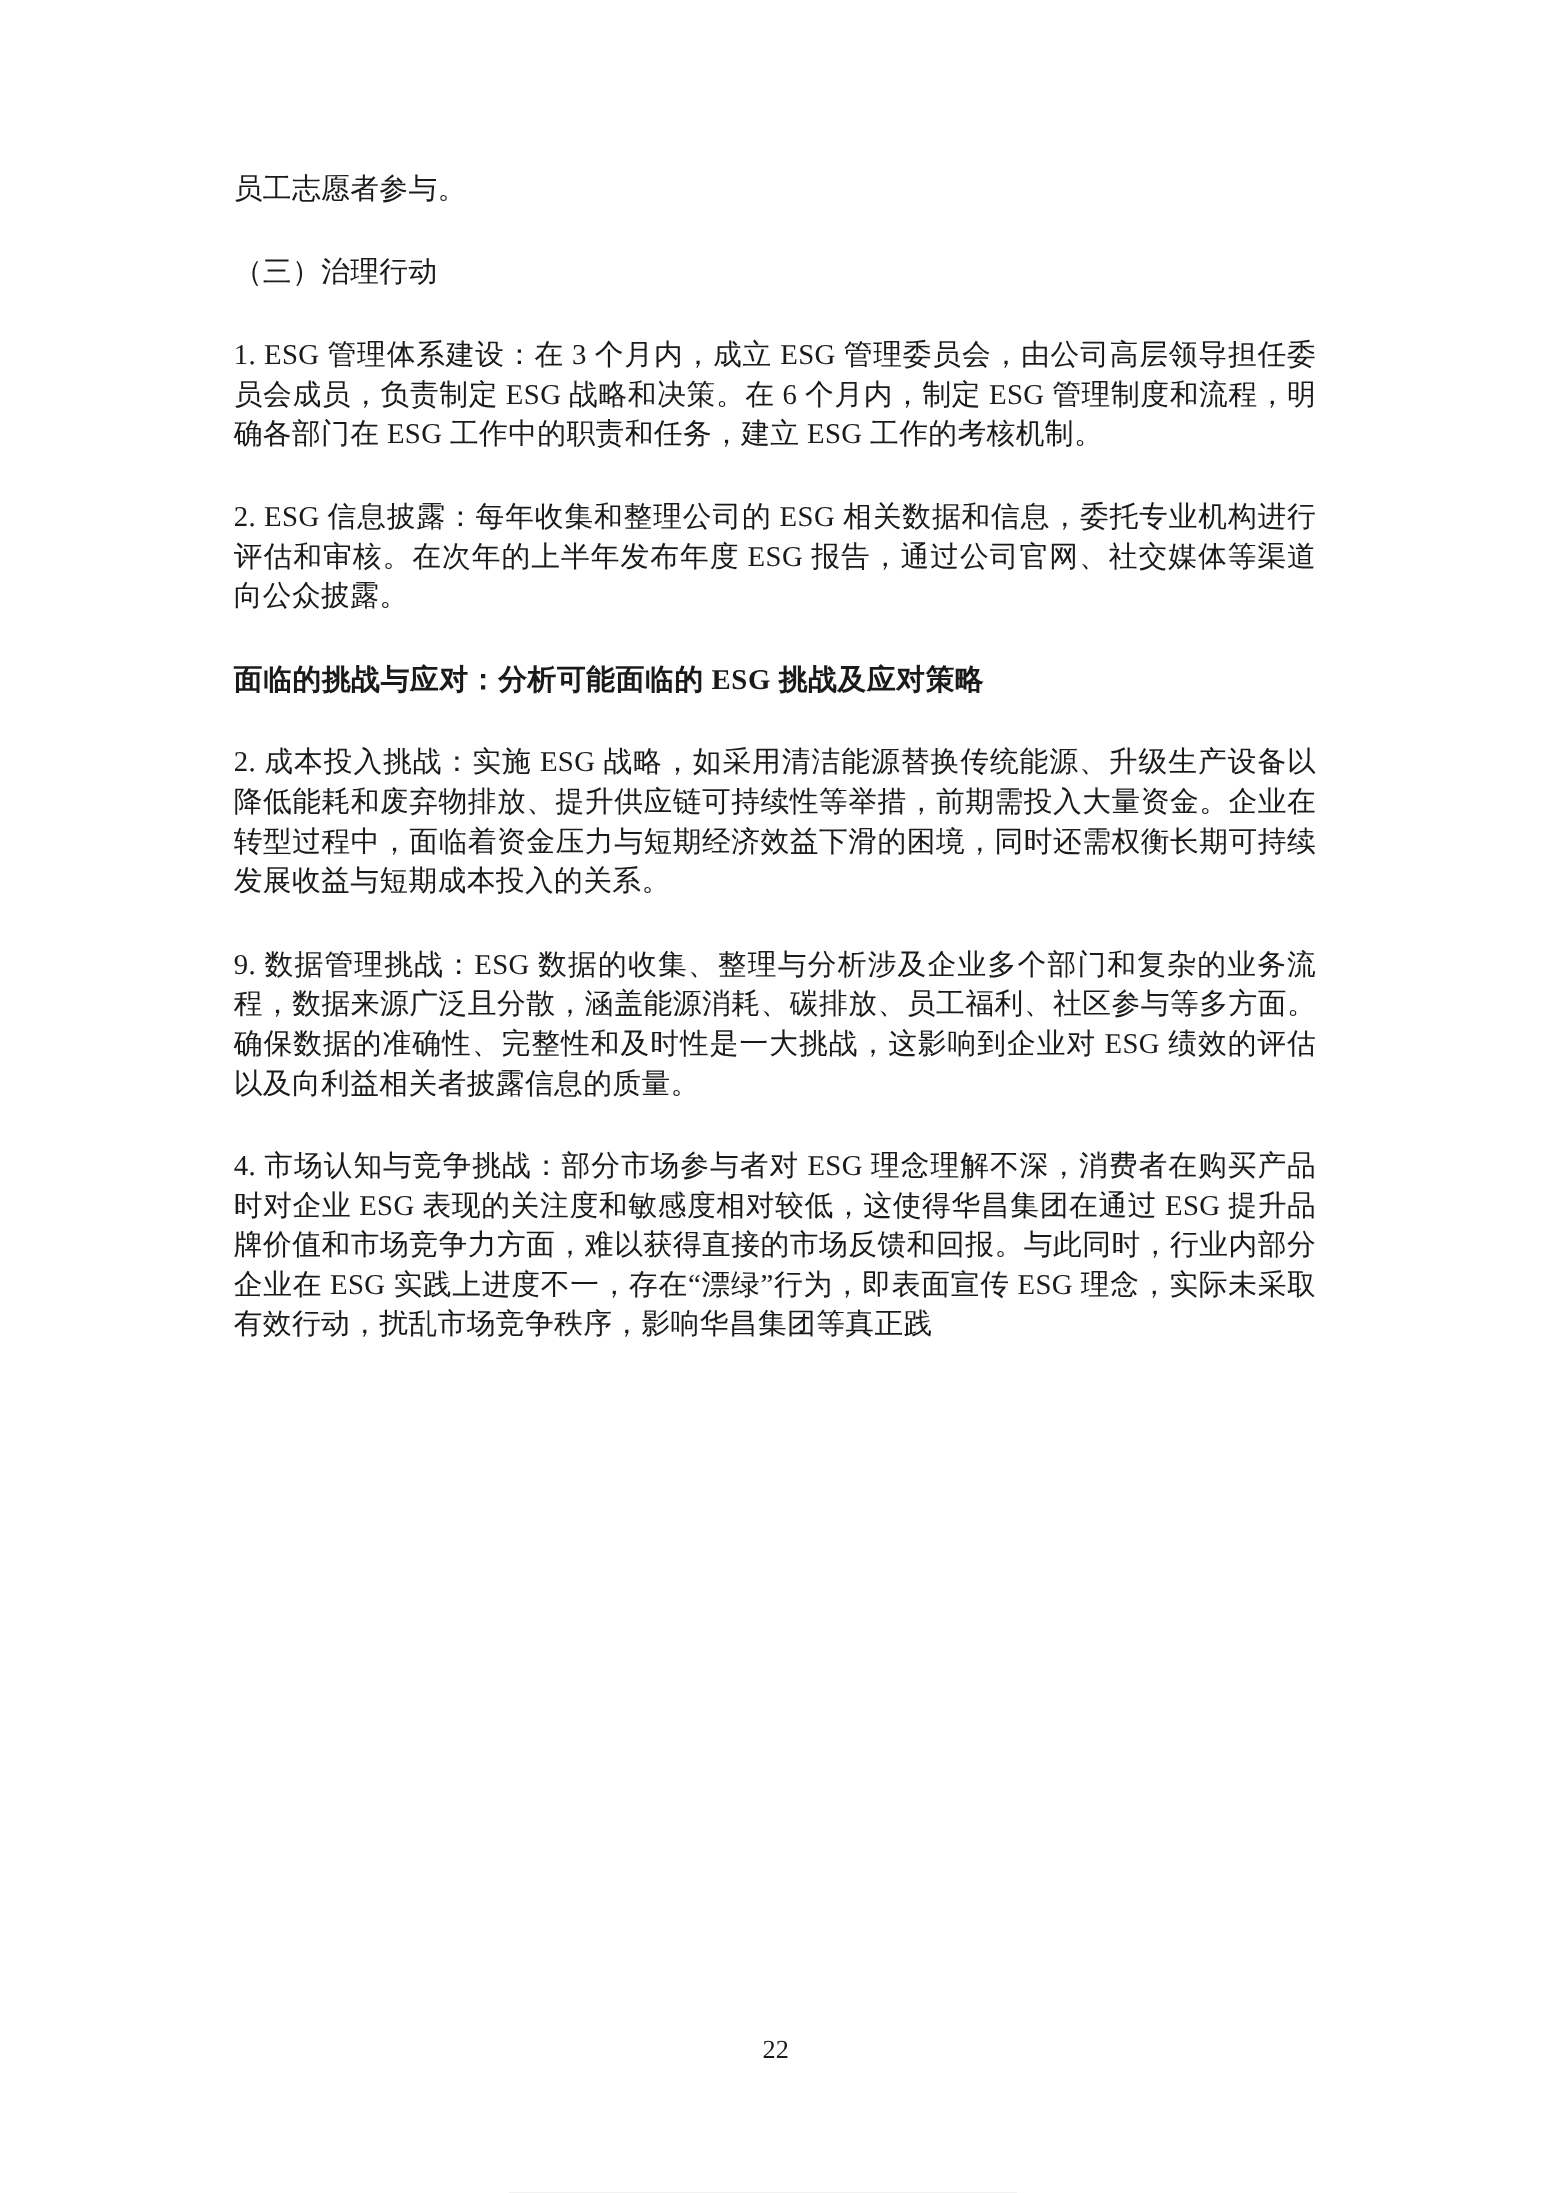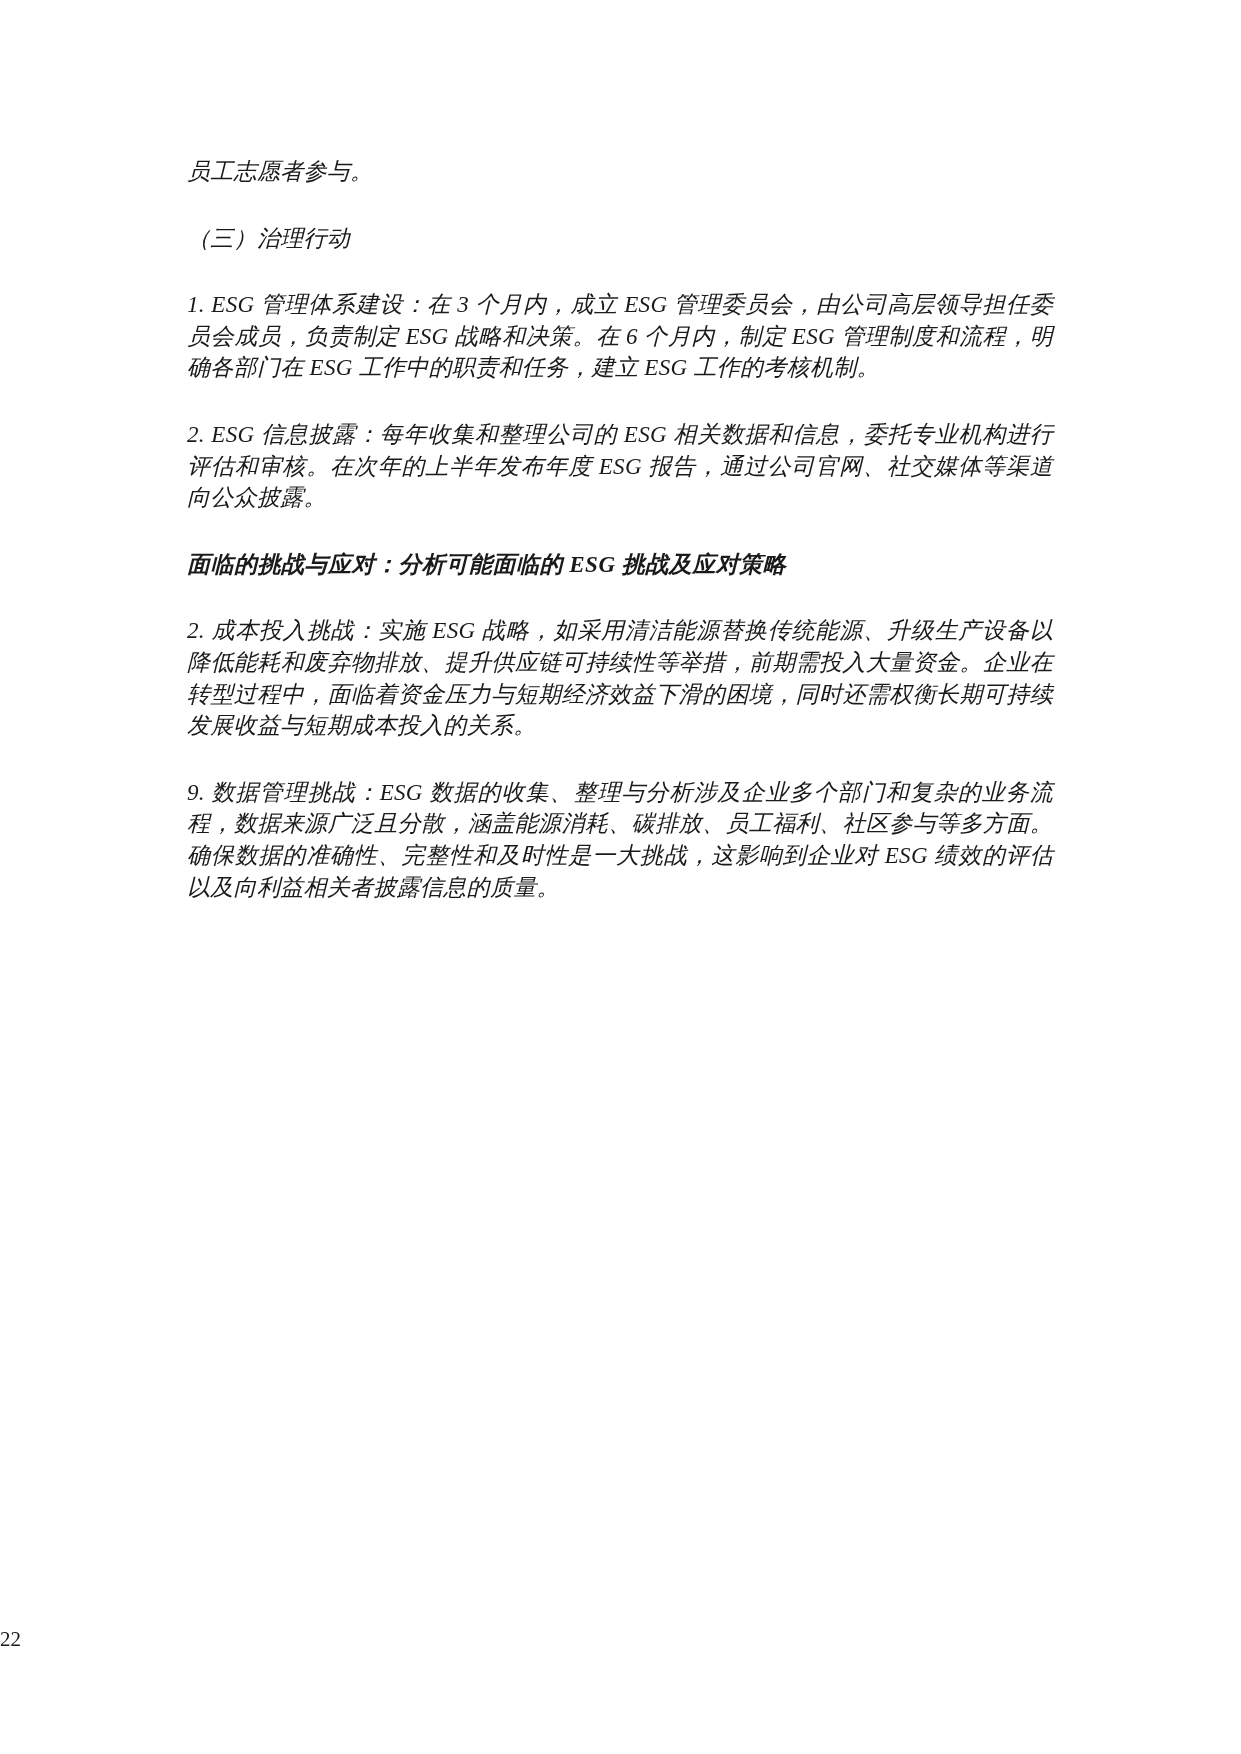--- a/index.html
+++ b/index.html
@@ -13,23 +13,22 @@
     height: 1754px;
     margin: 0 auto;
     background: #ffffff;
     color: #1a1a1a;
     font-family: "Liberation Serif", "DejaVu Serif", serif;
     overflow: hidden;
   }
   .content {
     position: absolute;
     left: 187px;
-    top: 156px;
+    top: 135px;
     width: 866px;
-    font-style: italic;
   }
   p.para {
     margin: 0 0 35px 0;
     font-size: 23px;
     line-height: 31.6px;
     text-align: justify;
     text-justify: inter-ideograph;
     letter-spacing: 0.3px;
   }
   p.heading {
@@ -38,32 +37,33 @@
     letter-spacing: 0.5px;
   }
   p.indent {
     text-indent: 15px;
   }
   .footer {
     position: absolute;
     top: 1626px;
     left: 0;
     width: 100%;
-    text-align: left;
+    text-align: center;
     font-size: 21px;
     line-height: 26px;
   }
 </style>
 </head>
 <body>
 
 <div class="page">
   <div class="content">
     <p class="para">员工志愿者参与。</p>
     <p class="para">（三）治理行动</p>
     <p class="para">1. ESG 管理体系建设：在 3 个月内，成立 ESG 管理委员会，由公司高层领导担任委员会成员，负责制定 ESG 战略和决策。在 6 个月内，制定 ESG 管理制度和流程，明确各部门在 ESG 工作中的职责和任务，建立 ESG 工作的考核机制。</p>
     <p class="para">2. ESG 信息披露：每年收集和整理公司的 ESG 相关数据和信息，委托专业机构进行评估和审核。在次年的上半年发布年度 ESG 报告，通过公司官网、社交媒体等渠道向公众披露。</p>
     <p class="para heading">面临的挑战与应对：分析可能面临的 ESG 挑战及应对策略</p>
     <p class="para">2. 成本投入挑战：实施 ESG 战略，如采用清洁能源替换传统能源、升级生产设备以降低能耗和废弃物排放、提升供应链可持续性等举措，前期需投入大量资金。企业在转型过程中，面临着资金压力与短期经济效益下滑的困境，同时还需权衡长期可持续发展收益与短期成本投入的关系。</p>
     <p class="para">9. 数据管理挑战：ESG 数据的收集、整理与分析涉及企业多个部门和复杂的业务流程，数据来源广泛且分散，涵盖能源消耗、碳排放、员工福利、社区参与等多方面。确保数据的准确性、完整性和及时性是一大挑战，这影响到企业对 ESG 绩效的评估以及向利益相关者披露信息的质量。</p>
+    <p class="para">4. 市场认知与竞争挑战：部分市场参与者对 ESG 理念理解不深，消费者在购买产品时对企业 ESG 表现的关注度和敏感度相对较低，这使得华昌集团在通过 ESG 提升品牌价值和市场竞争力方面，难以获得直接的市场反馈和回报。与此同时，行业内部分企业在 ESG 实践上进度不一，存在“漂绿”行为，即表面宣传 ESG 理念，实际未采取有效行动，扰乱市场竞争秩序，影响华昌集团等真正践</p>
   </div>
   <div class="footer">22</div>
 </div>
 
 </body></html>

